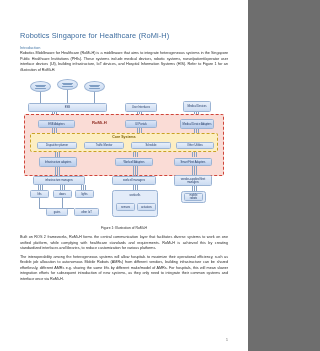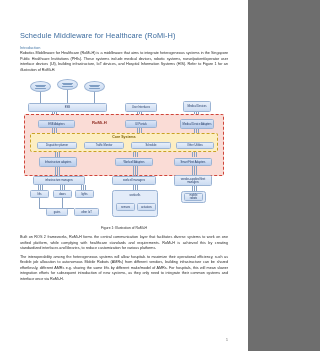--- a/index.html
+++ b/index.html
@@ -84,21 +84,21 @@
   .hline{position:absolute;background:#8aa2c2;height:0.5px;}
   .bus{position:absolute;display:flex;gap:0.9px;}
   .bus i{display:block;width:0.9px;background:#8aa2c2;}
 </style>
 </head>
 <body>
 
 <div class="page">
   <div class="content">
 
-    <h1 class="doc-title">Schedule Middleware for Healthcare (RoMi-H)</h1>
+    <h1 class="doc-title">Robotics Singapore for Healthcare (RoMi-H)</h1>
 
     <div class="section-head">Introduction</div>
 
     <p class="body">Robotics Middleware for Healthcare (RoMi-H) is a middleware that aims to integrate heterogeneous systems in the Singapore Public Healthcare Institutions (PHIs). These systems include medical devices, robotic systems, nurse/patient/operator user interface devices (UI), building infrastructure, IoT devices, and Hospital Information Systems (HIS). Refer to Figure 1 for an illustration of RoMi-H.</p>
 
     <div class="figure">
 
       <div class="cloud" style="left:10px;top:2px;width:21px;height:11px;">
         <span class="bars">
             <i></i>

